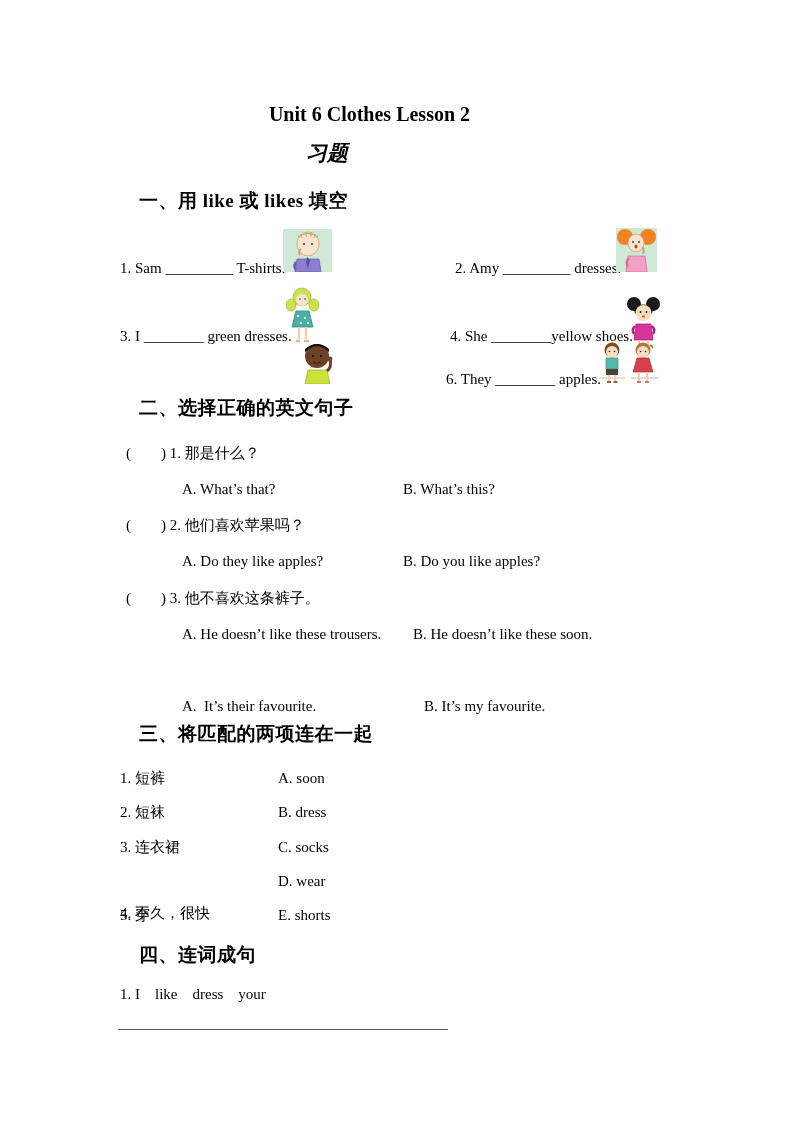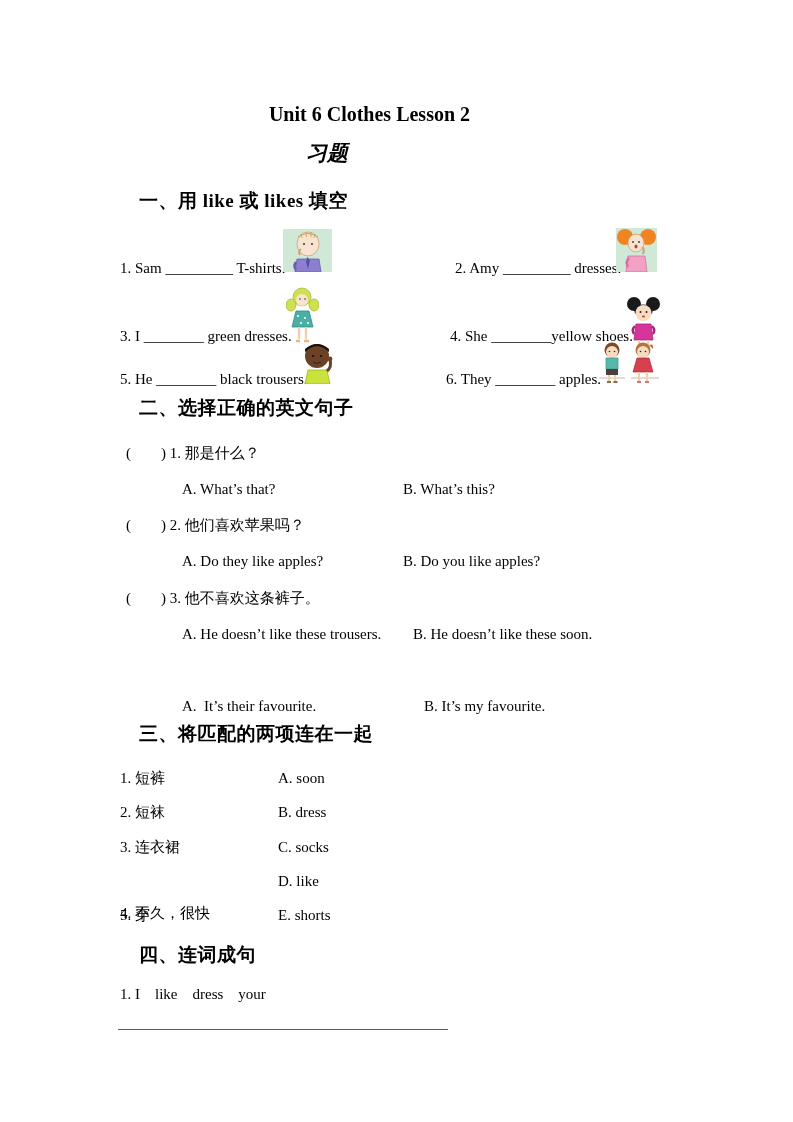--- a/index.html
+++ b/index.html
@@ -27,21 +27,20 @@
 
   <div class="abs title" style="top:103px; left:0;">Unit 6 Clothes Lesson 2</div>
   <div class="abs subtitle" style="top:139px; left:0;">习题</div>
 
   <div class="abs sec-head" style="top:188px; left:120px;">一、用 like 或 likes 填空</div>
 
   <div class="abs t" style="top:258px; left:120px;">1. Sam _________ T-shirts.</div>
   <div class="abs t" style="top:258px; left:455px;">2. Amy _________ dresses.</div>
   <div class="abs t" style="top:326px; left:120px;">3. I ________ green dresses.</div>
   <div class="abs t" style="top:326px; left:450px;">4. She ________yellow shoes.</div>
-  <div class="abs t" style="top:369px; left:120px;">5. He ________ black trousers.</div>
   <div class="abs t" style="top:369px; left:446px;">6. They ________ apples.</div>
 
   <div class="pic" style="left:283px; top:229px;">
     <svg width="49" height="43" viewBox="0 0 49 43">
       <rect x="0" y="0" width="49" height="43" fill="#cfe9d6"></rect>
       <ellipse cx="25" cy="15" rx="11" ry="12" fill="#f7e3cf" stroke="#caa27a" stroke-width="0.8"></ellipse>
       <path d="M15 8 Q25 1 35 8" stroke="#c8a060" stroke-width="1" fill="none"></path>
       <path d="M18 5 L19 9 M23 3 L23.5 8 M28 3 L28 8 M32 5 L31 9" stroke="#c8a060" stroke-width="0.8"></path>
       <circle cx="21" cy="15" r="1" fill="#333"></circle>
         <circle cx="29" cy="15" r="1" fill="#333"></circle>
@@ -155,21 +154,21 @@
 
   <div class="abs sec-head" style="top:721px; left:120px;">三、将匹配的两项连在一起</div>
 
   <div class="abs t" style="top:768px; left:120px;">1. 短裤</div>
   <div class="abs t" style="top:768px; left:278px;">A. soon</div>
   <div class="abs t" style="top:802px; left:120px;">2. 短袜</div>
   <div class="abs t" style="top:802px; left:278px;">B. dress</div>
   <div class="abs t" style="top:837px; left:120px;">3. 连衣裙</div>
   <div class="abs t" style="top:837px; left:278px;">C. socks</div>
   <div class="abs t" style="top:871px; left:120px;margin-top:32px;">4. 不久，很快</div>
-  <div class="abs t" style="top:871px; left:278px;">D. like</div>
+  <div class="abs t" style="top:871px; left:278px;">D. wear</div>
   <div class="abs t" style="top:905px; left:120px;">5. 穿</div>
   <div class="abs t" style="top:905px; left:278px;">E. shorts</div>
 
   <div class="abs sec-head" style="top:942px; left:120px;">四、连词成句</div>
   <div class="abs t" style="top:984px; left:120px;">1. I    like    dress    your</div>
   <div class="answer-line" style="top:1029px; left:118px; width:330px;"></div>
 
 </div>
 
 </body></html>

